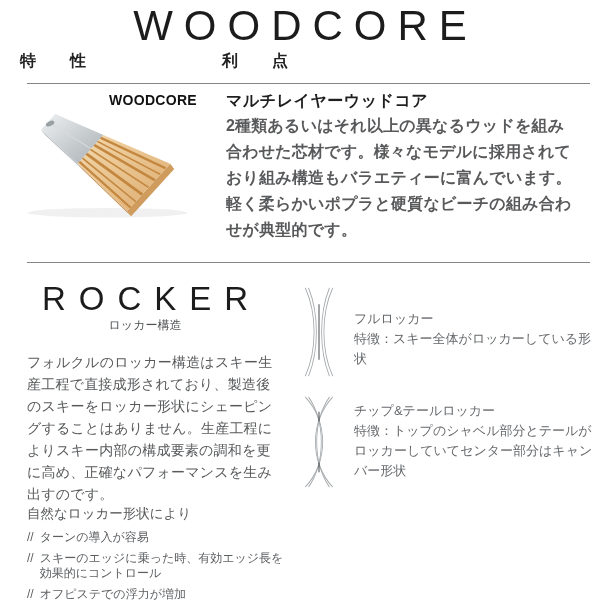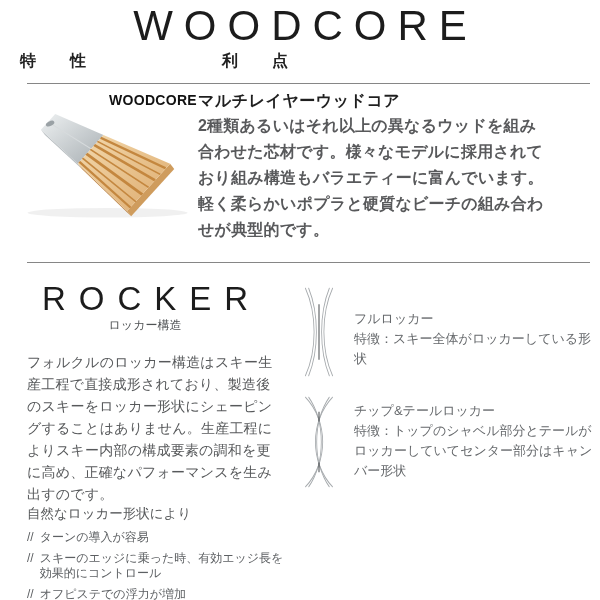--- a/index.html
+++ b/index.html
@@ -28,21 +28,21 @@
   .divider.one { top:83px; }
   .divider.two { top:262px; }
 
   
   .core-label {
     position:absolute; top:92px; left:57px; width:140px; text-align:right;
     font-size:14px; font-weight:bold; line-height:17px; color:#111;
     letter-spacing:0.3px;
   }
   .core-image { position:absolute; left:5px; top:100px; }
-  .wc-col { position:absolute; left:198px; top:91px; width:348px; }
+  .wc-col { position:absolute; left:226px; top:91px; width:348px; }
   .wc-heading { font-size:16px; font-weight:bold; color:#1f1f1f; letter-spacing:0.5px; }
   .wc-body {
     margin-top:1px; font-size:16px; line-height:26px; color:#58595b;
     letter-spacing:0.2px;
     font-weight:bold;
   }
 
   
   .rocker-title {
     position:absolute; top:282px; left:27px; width:236px; text-align:center;

